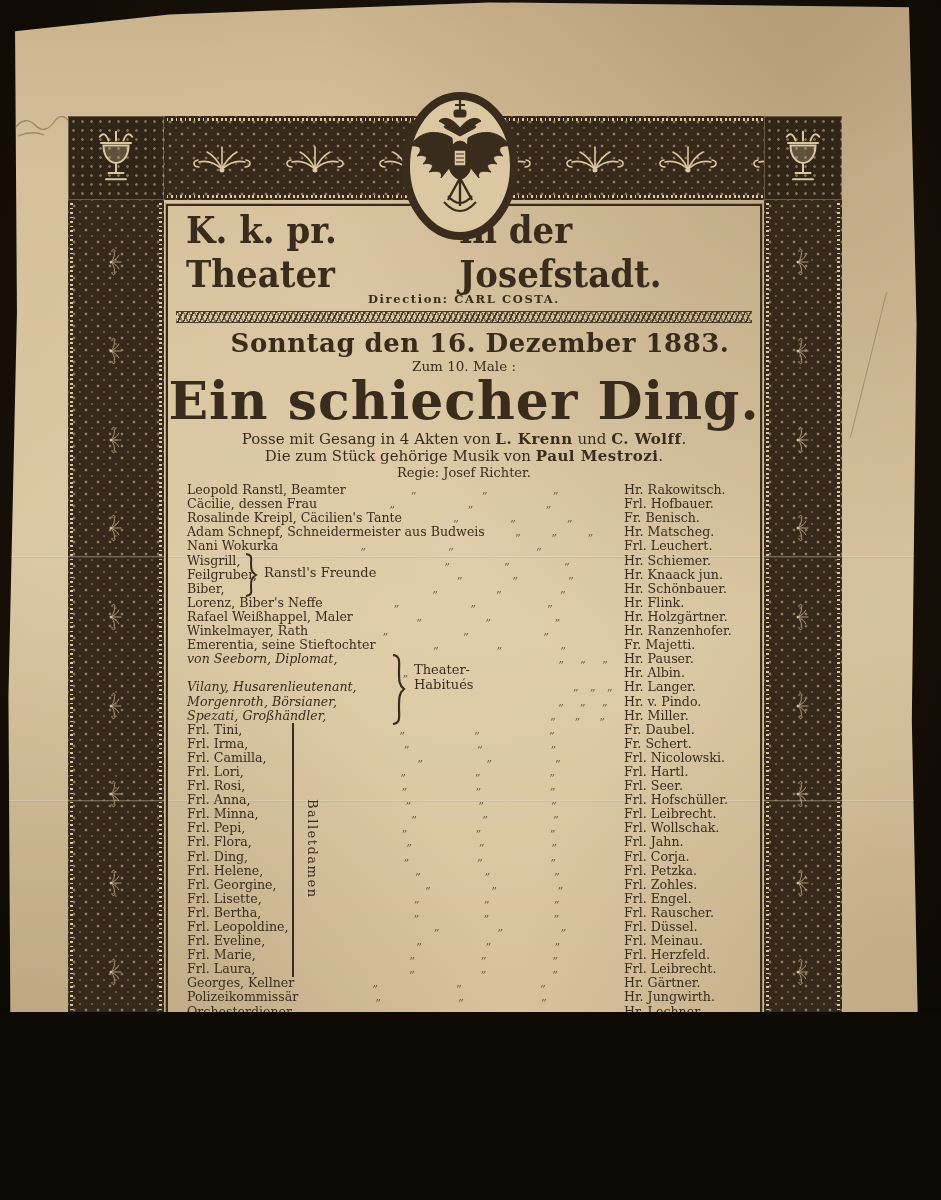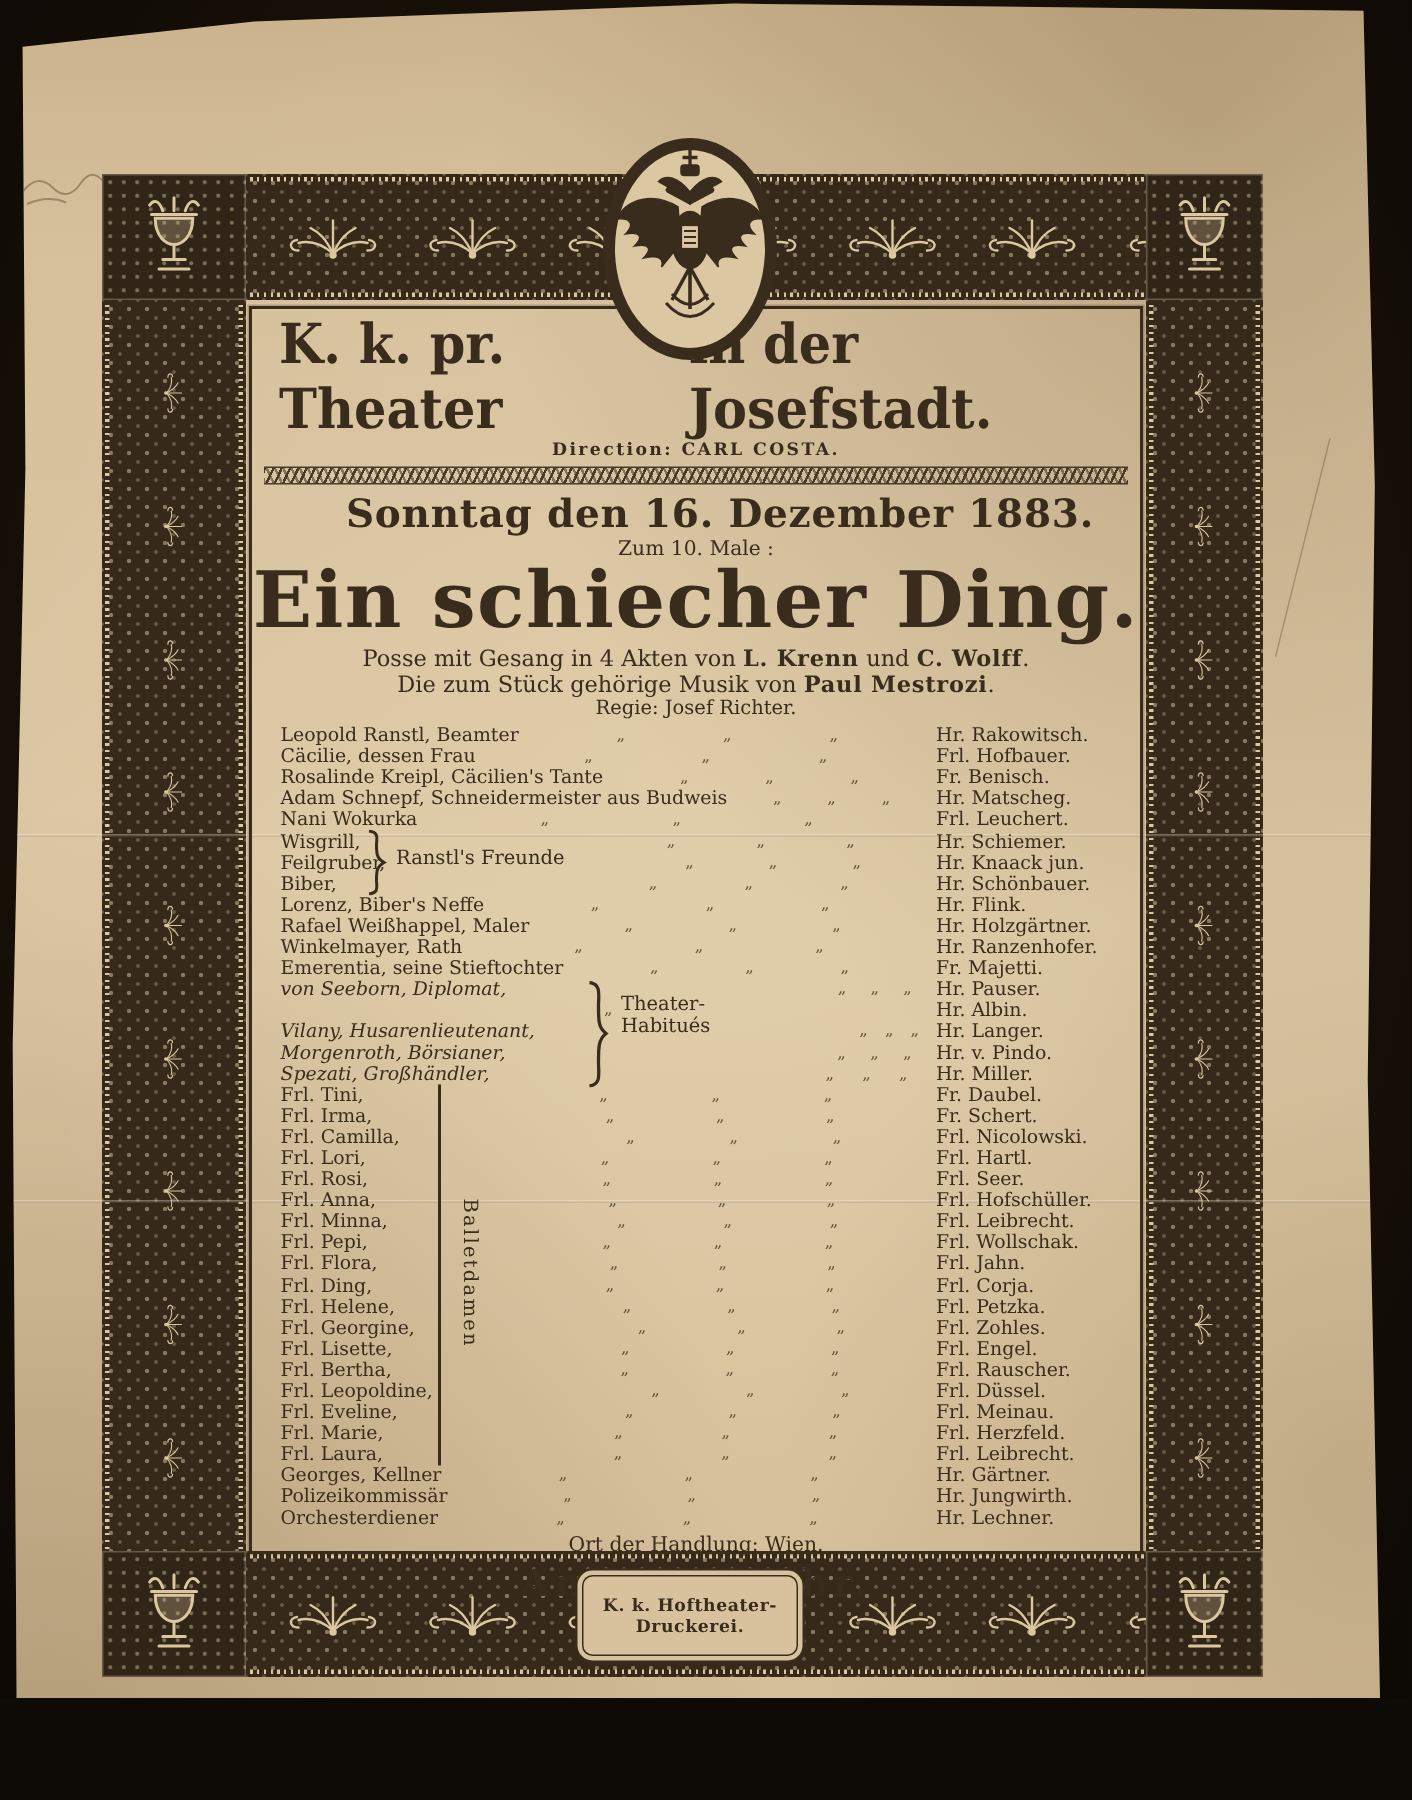--- a/index.html
+++ b/index.html
@@ -1,16 +1,16 @@
 <!DOCTYPE html>
 <html><head>
 <meta charset="utf-8">
 <style>
   html,body{margin:0;padding:0;background:#0e0a06;}
-  .stage{position:relative;width:941px;height:1132px;overflow:hidden;
+  .stage{position:relative;width:941px;height:1012px;overflow:hidden;
     background:radial-gradient(ellipse at 50% 45%, #241b10 0%, #140e07 75%, #0c0804 100%);
     font-family:"DejaVu Serif","Liberation Serif",serif;color:#3a2c1c;}
   
   .paper{position:absolute;left:0;top:0;width:941px;height:1200px;
     clip-path:polygon(1.6% 2.6%, 18% 1.2%, 52% 0.2%, 96.6% 0.6%, 97.4% 27%, 96.9% 60%, 97.8% 95.6%, 93.2% 99.7%, 88% 98.2%, 45% 99.4%, 7% 99.7%, 1.2% 97.6%, 0.9% 58%, 1.8% 26%);
     background:
       radial-gradient(ellipse at 85% 6%, rgba(120,95,62,.28), transparent 42%),
       radial-gradient(ellipse at 3% 97%, rgba(110,88,58,.30), transparent 38%),
       radial-gradient(ellipse at 96% 82%, rgba(120,96,64,.22), transparent 30%),
       radial-gradient(ellipse at 50% 46%, rgba(255,242,214,.14), transparent 72%),

